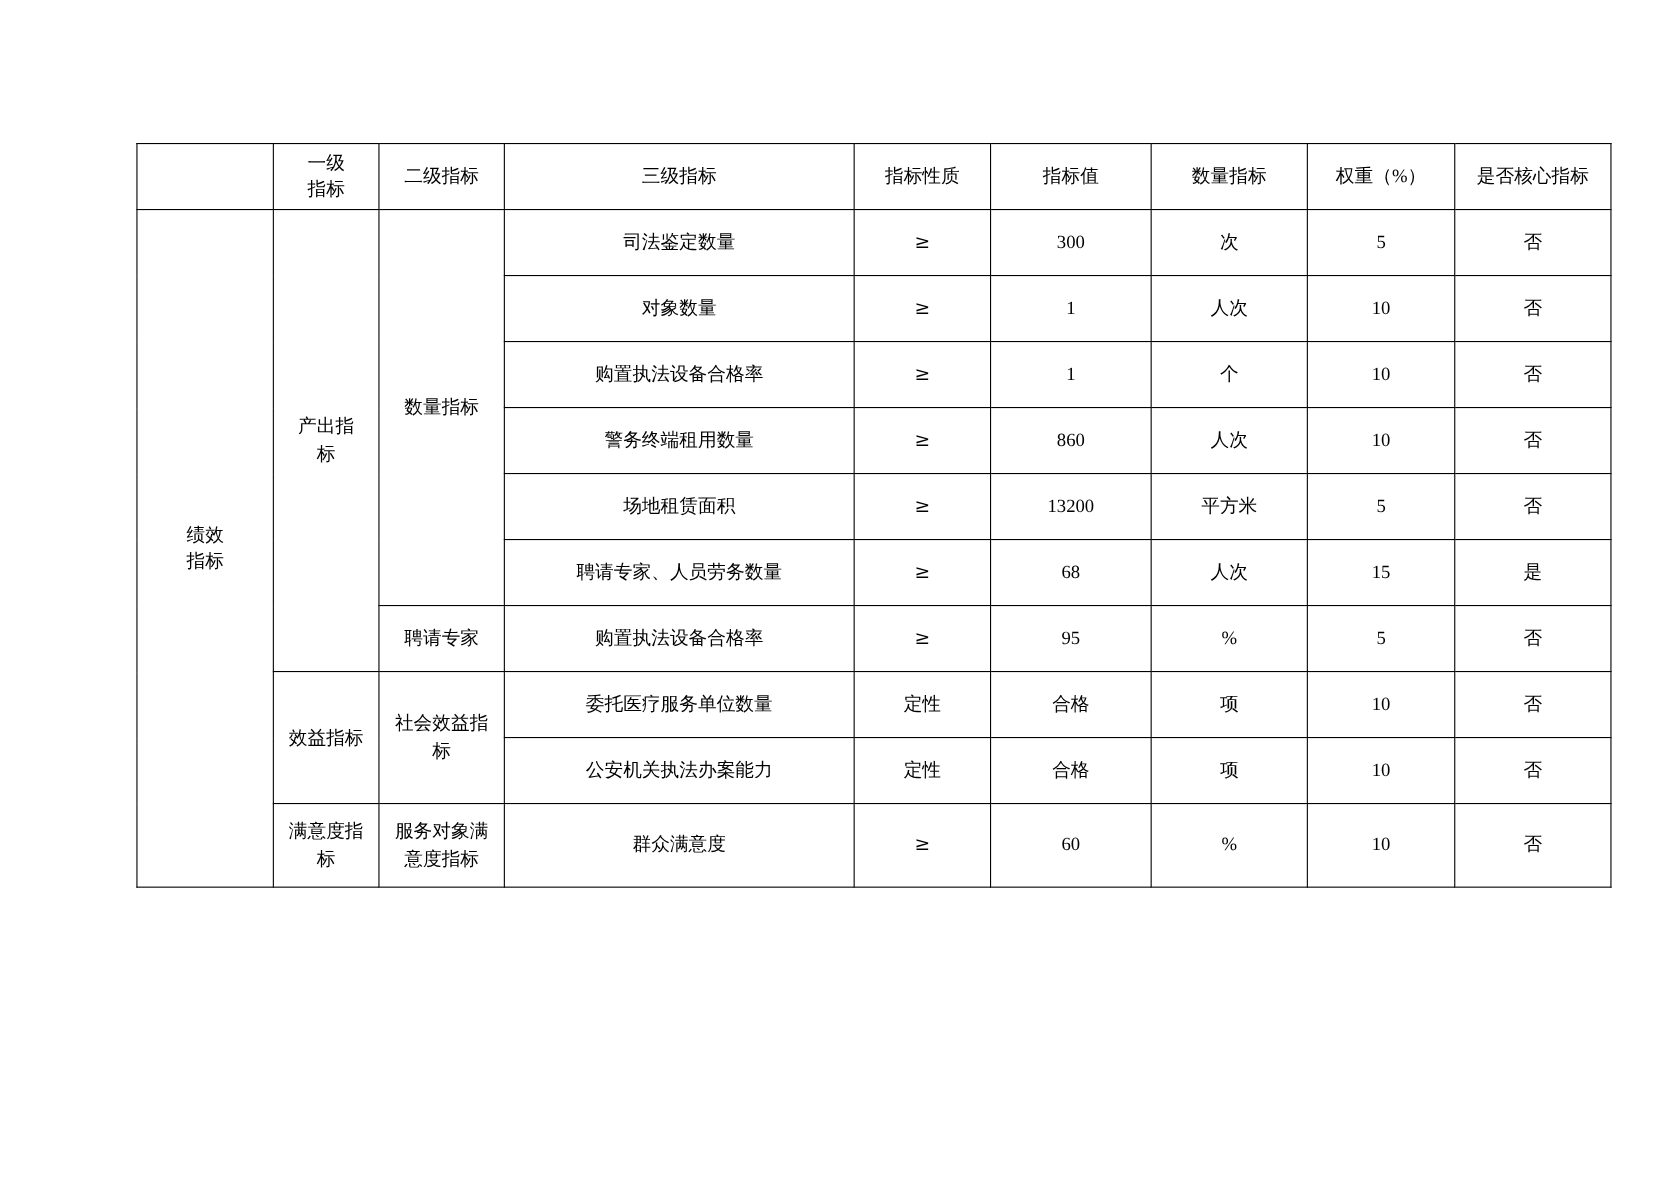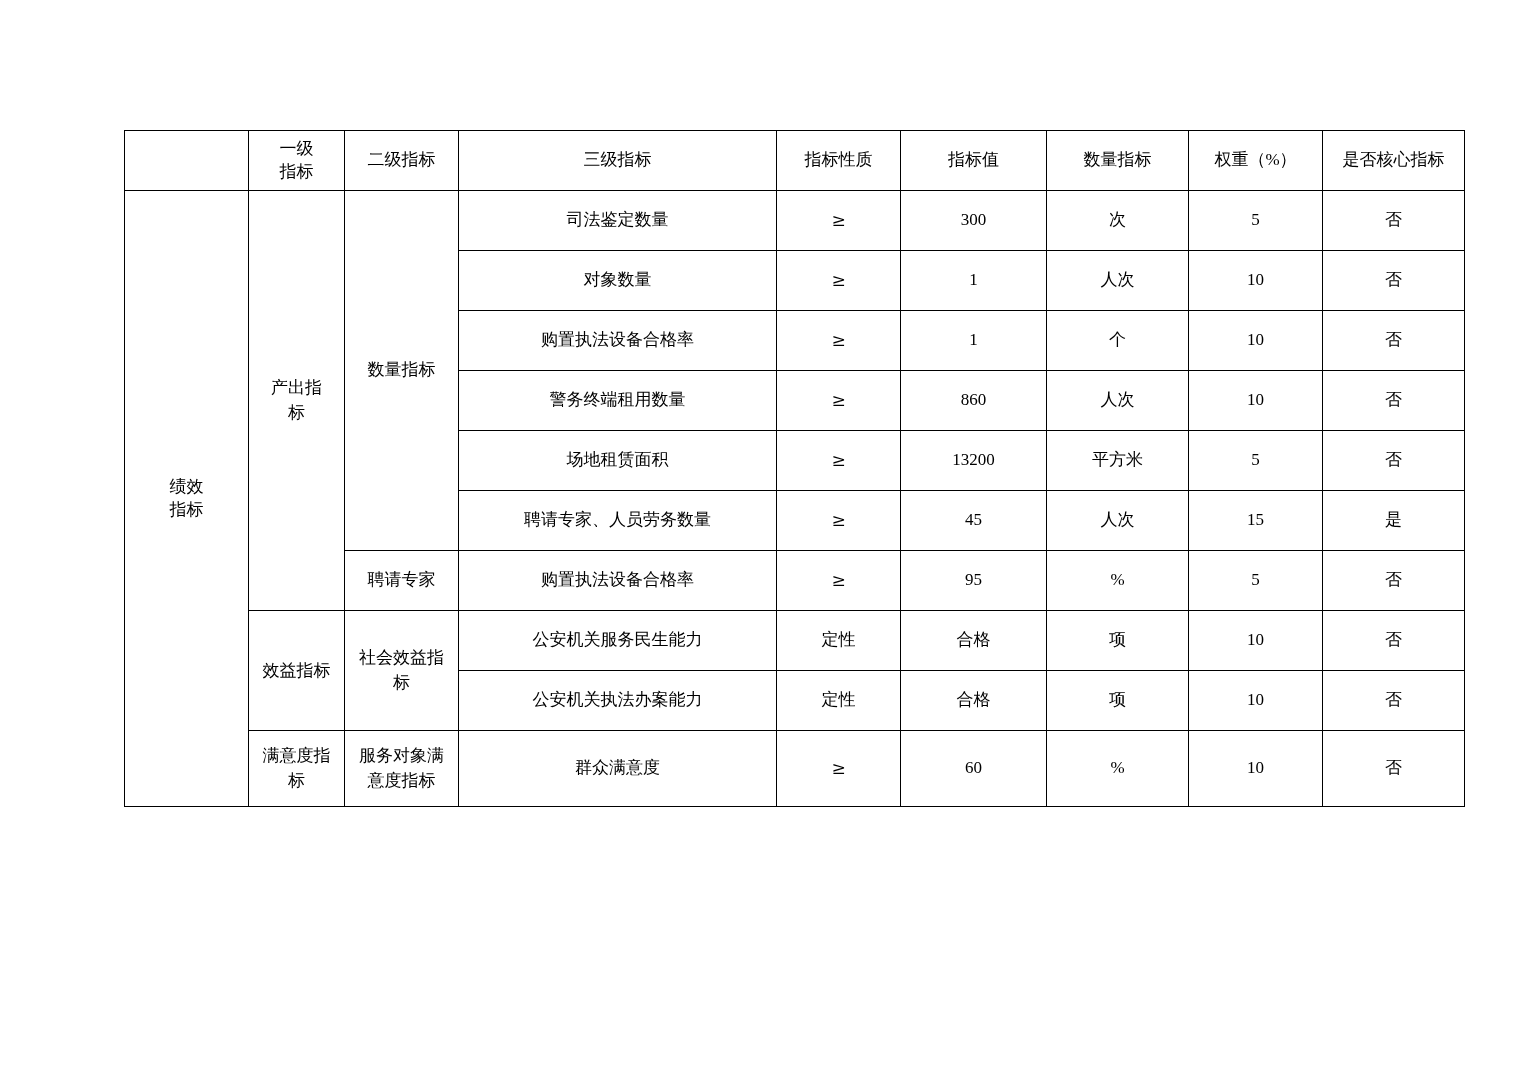--- a/index.html
+++ b/index.html
@@ -169,21 +169,21 @@
           <td class="rowcell sym">≥</td>
           <td class="rowcell">13200</td>
           <td class="rowcell">平方米</td>
           <td class="rowcell">5</td>
           <td class="rowcell">否</td>
         </tr>
 
         <tr>
           <td class="rowcell left">聘请专家、人员劳务数量</td>
           <td class="rowcell sym">≥</td>
-          <td class="rowcell">45</td>
+          <td class="rowcell">68</td>
           <td class="rowcell">人次</td>
           <td class="rowcell">15</td>
           <td class="rowcell">是</td>
         </tr>
 
         <tr>
           <td class="rowcell">
             <span>聘请专家</span>
           </td>
           <td class="rowcell left">购置执法设备合格率</td>
@@ -194,21 +194,21 @@
           <td class="rowcell">否</td>
         </tr>
 
         <tr>
           <td class="rowcell" rowspan="2">
             <span class="vert-narrow-2">效益指标</span>
           </td>
           <td class="rowcell" rowspan="2">
             <span class="vert-narrow-3">社会效益指标</span>
           </td>
-          <td class="rowcell left">公安机关服务民生能力</td>
+          <td class="rowcell left">委托医疗服务单位数量</td>
           <td class="rowcell">定性</td>
           <td class="rowcell">合格</td>
           <td class="rowcell">项</td>
           <td class="rowcell">10</td>
           <td class="rowcell">否</td>
         </tr>
 
         <tr>
           <td class="rowcell left">公安机关执法办案能力</td>
           <td class="rowcell">定性</td>

